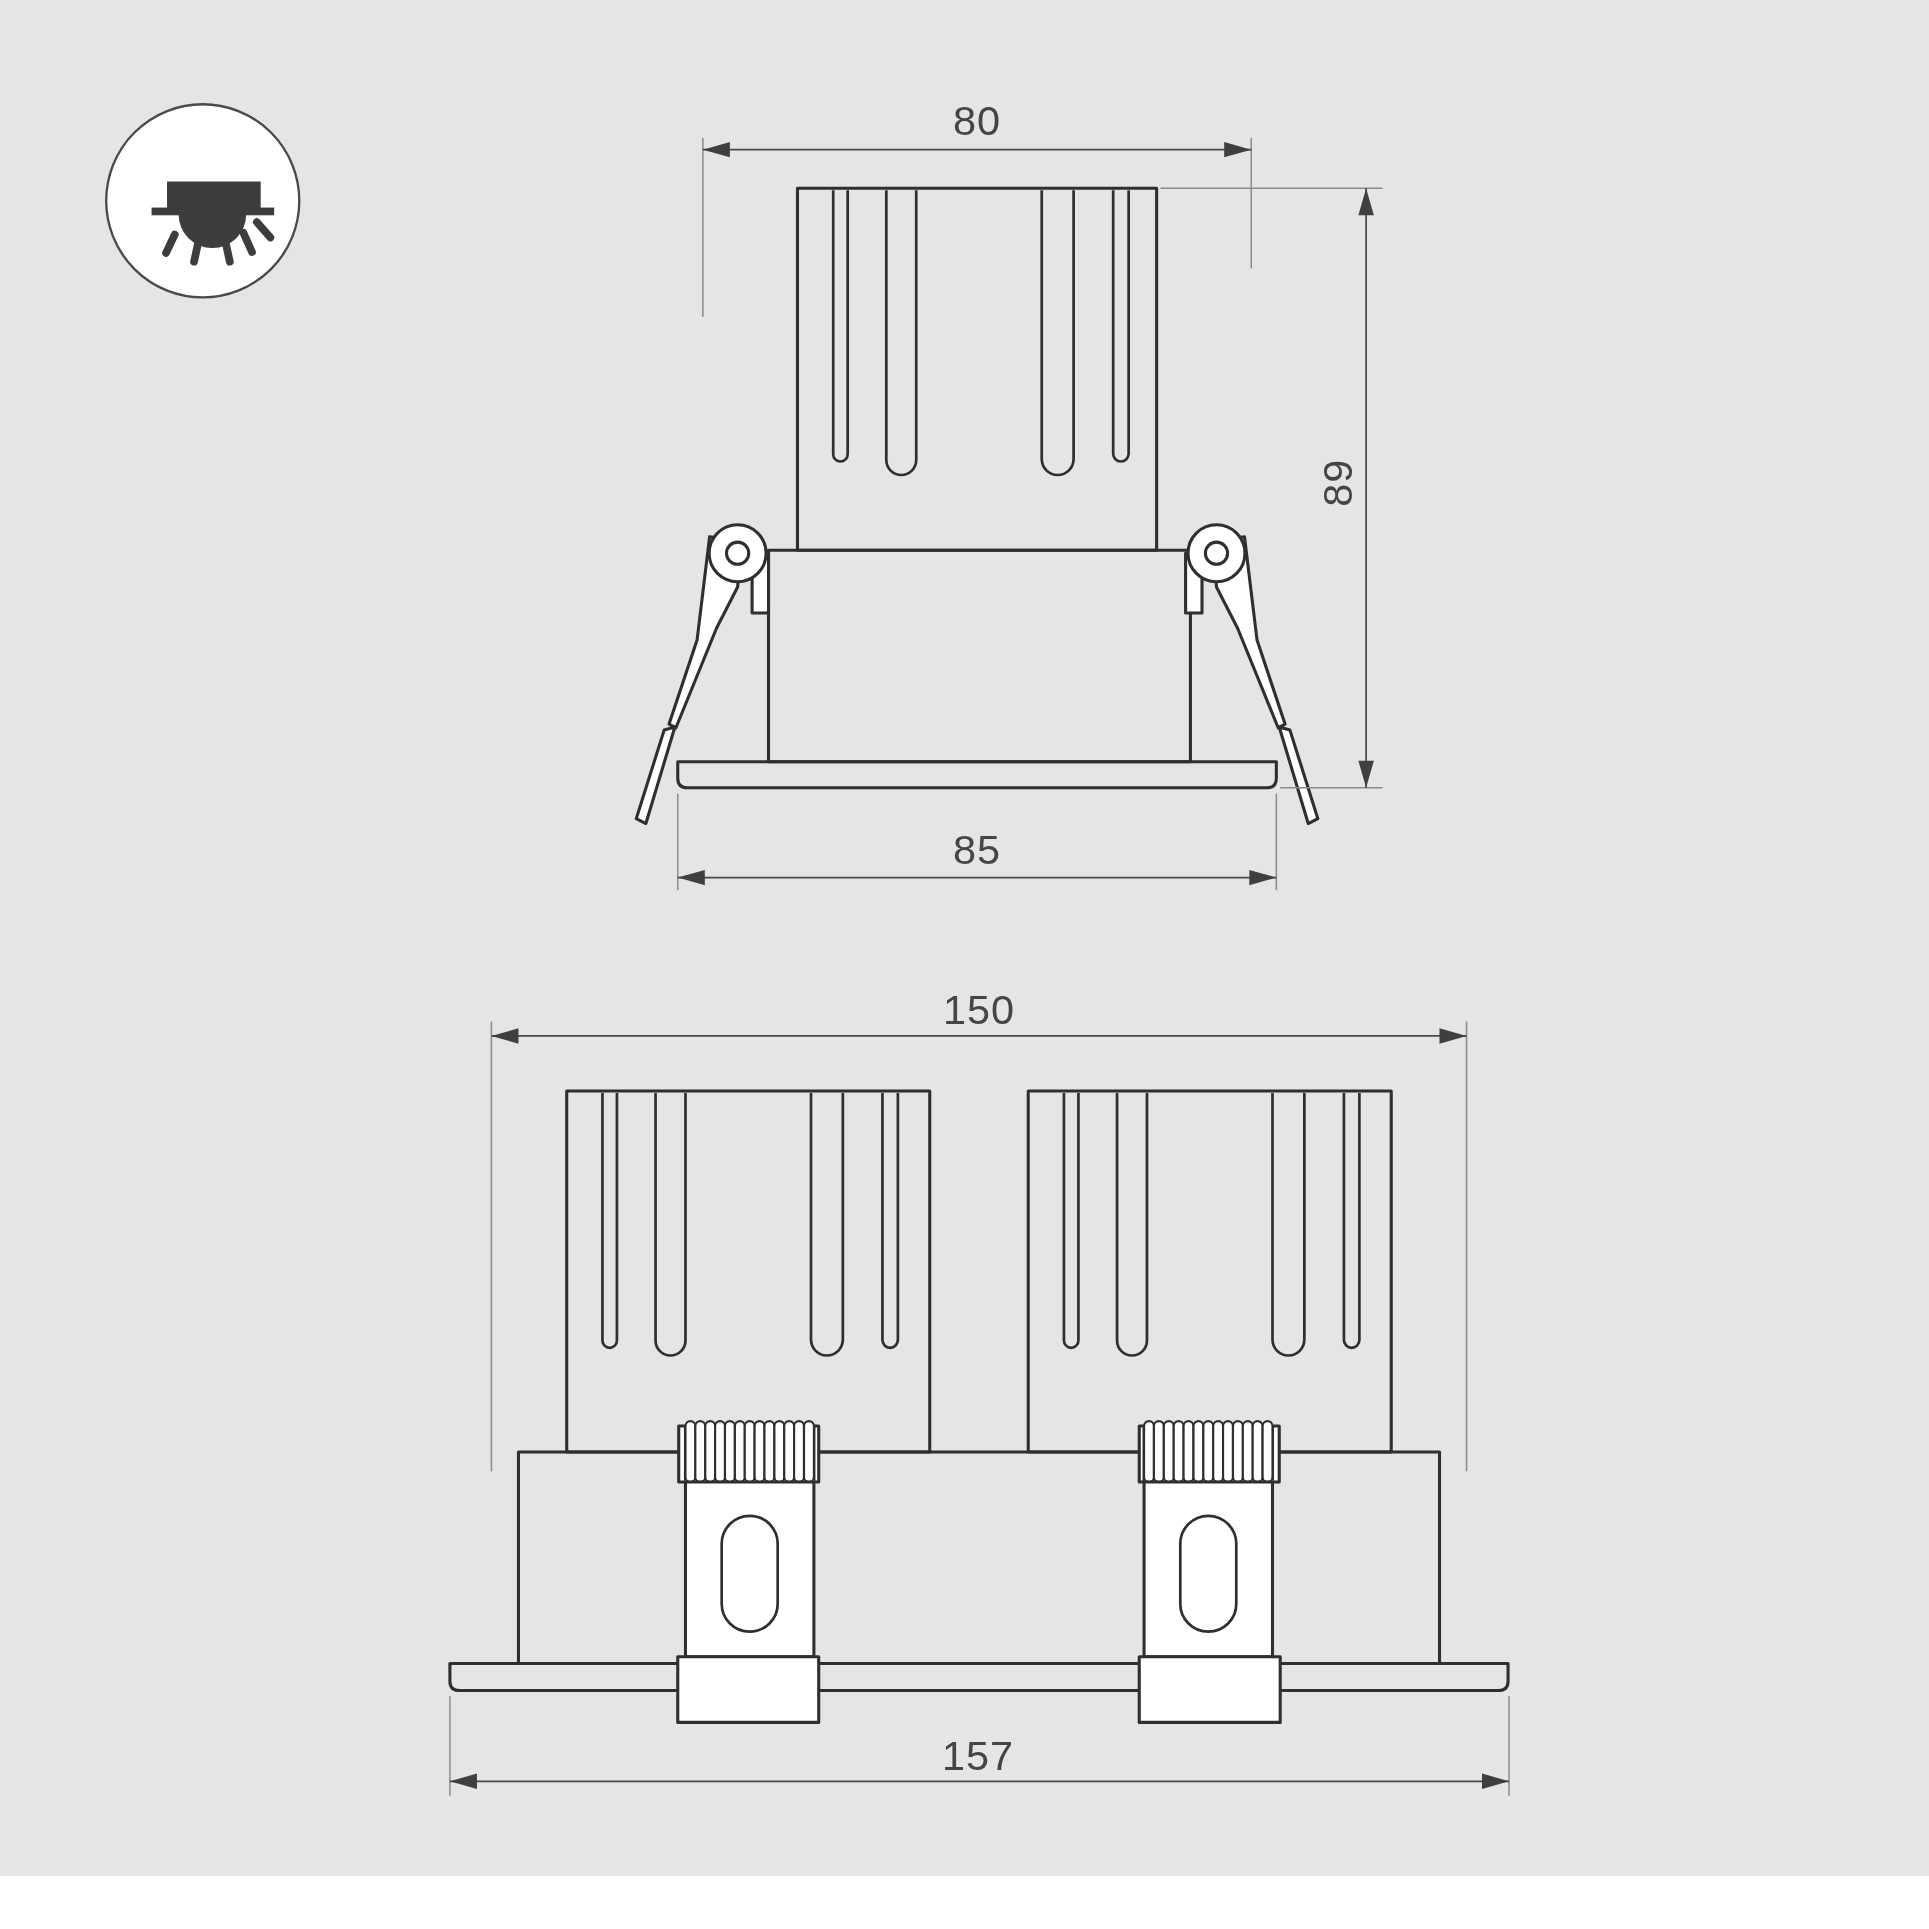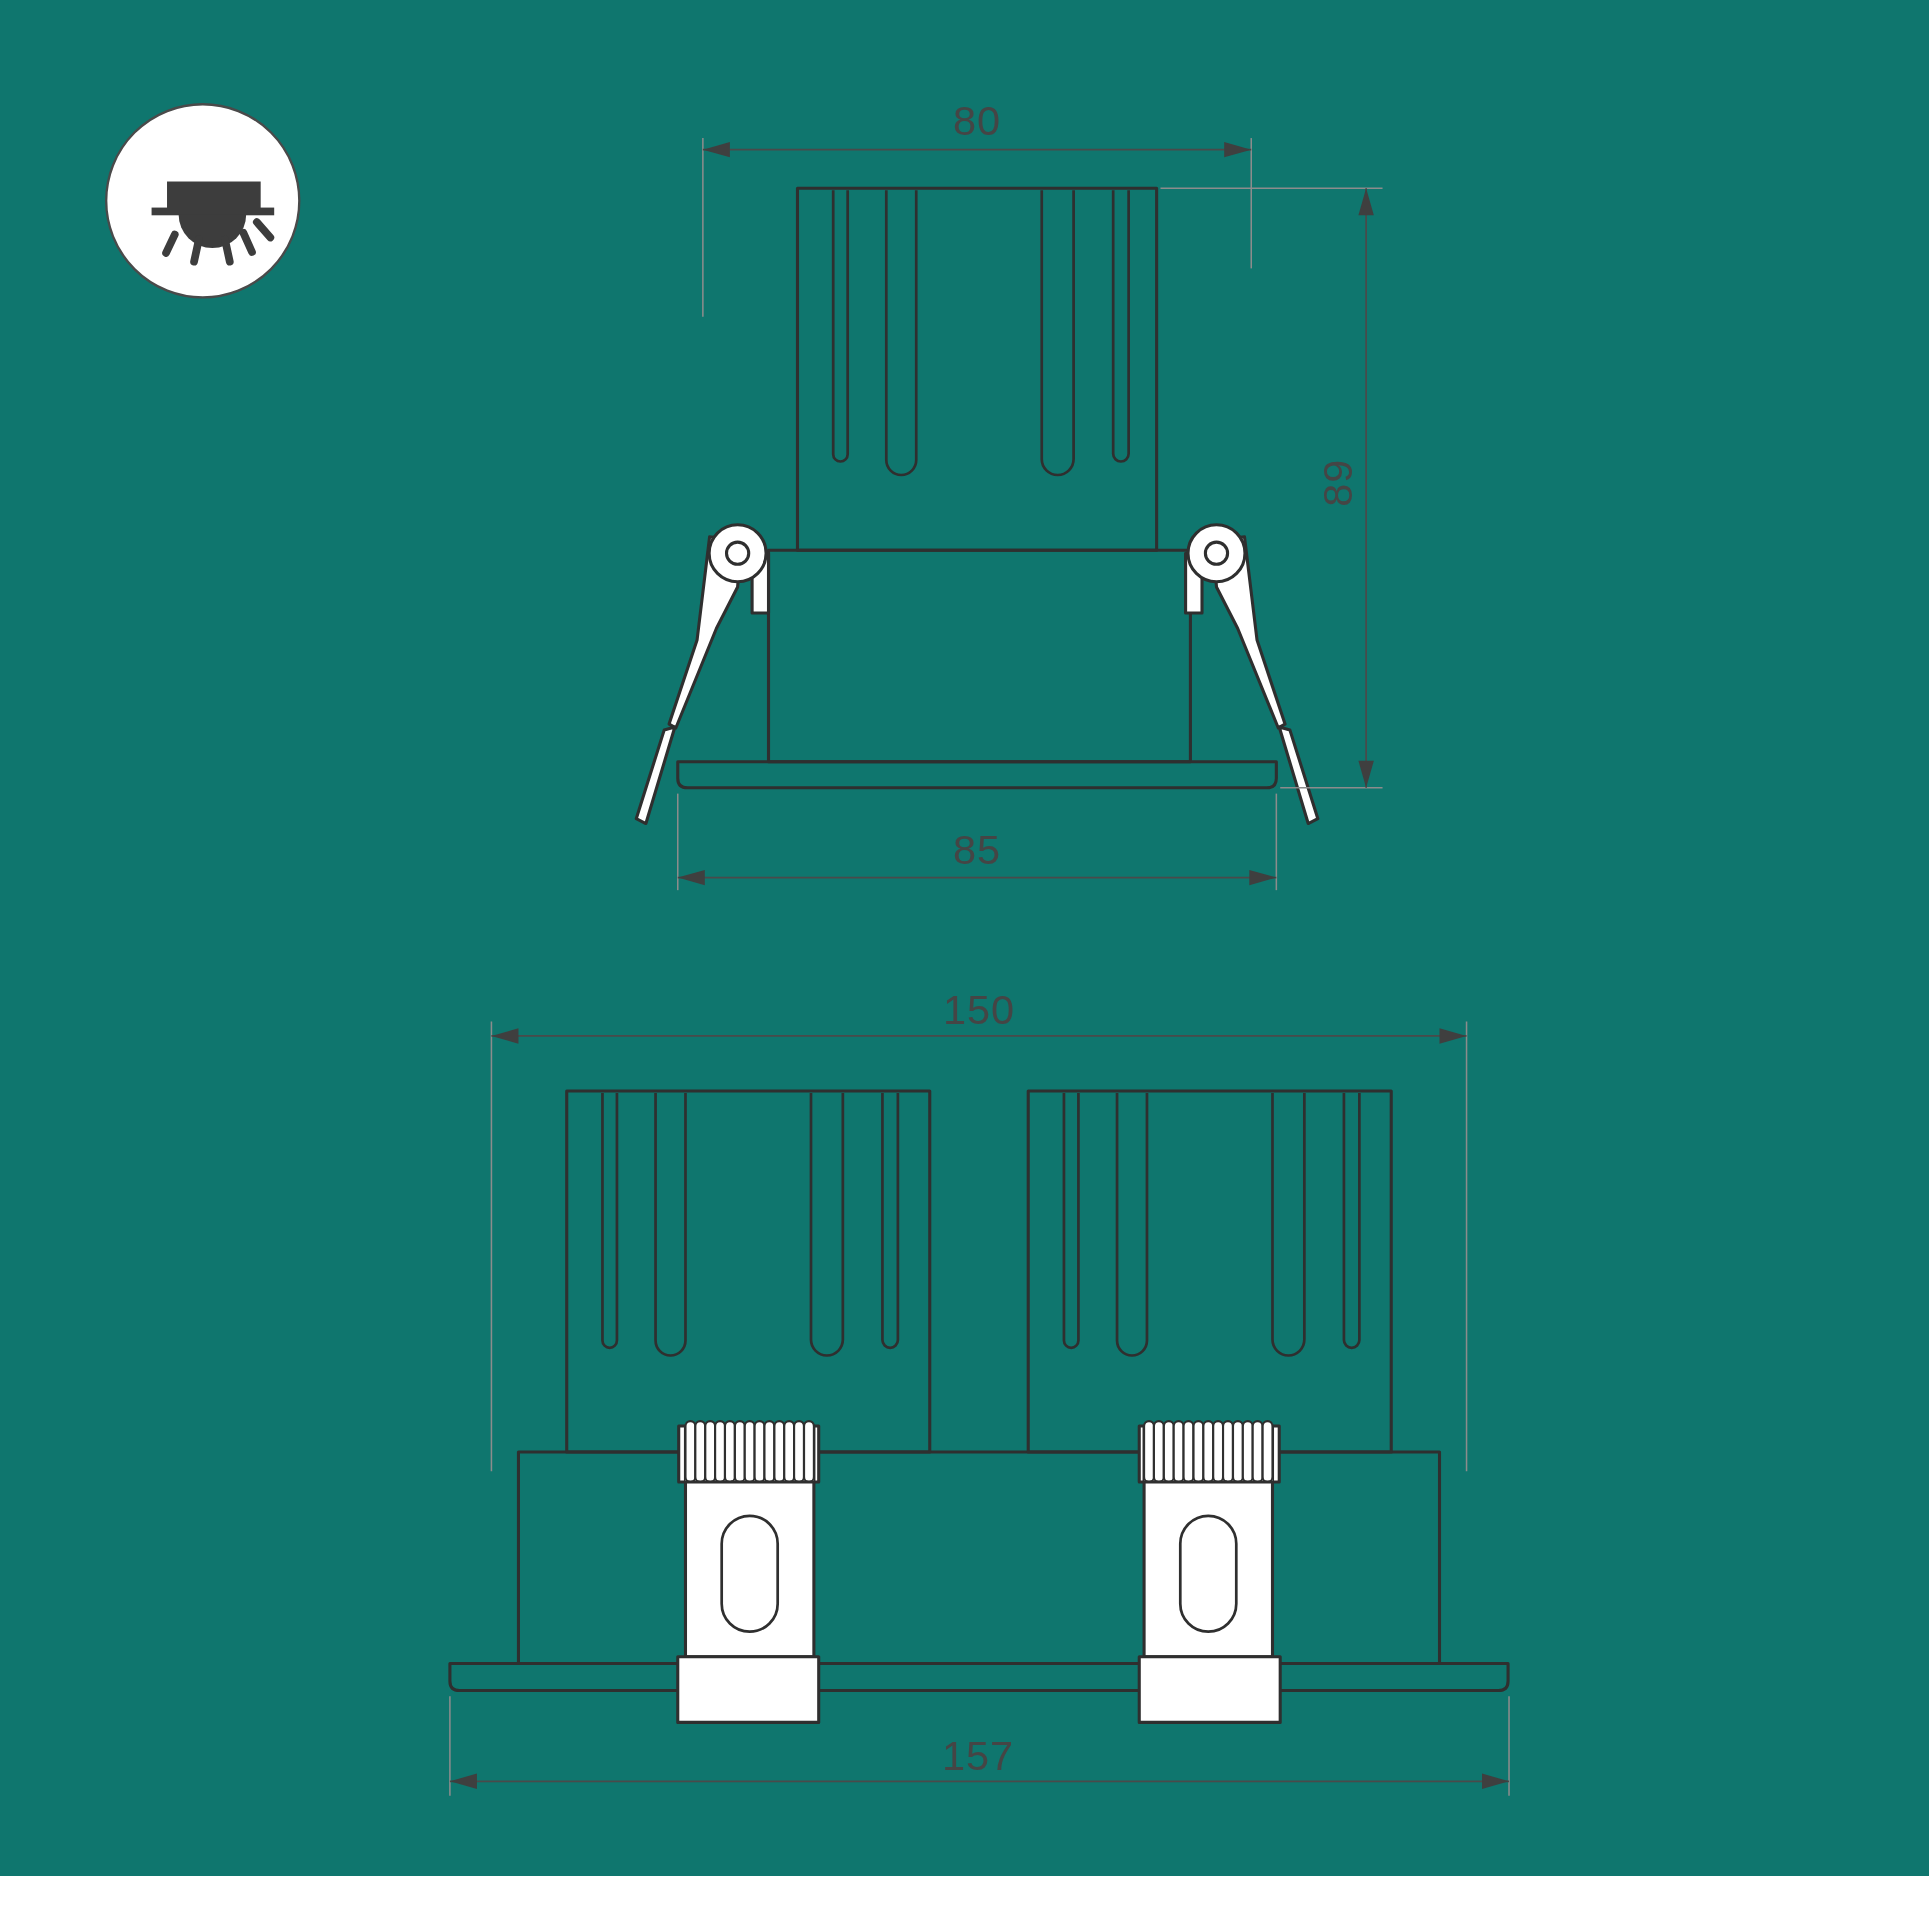--- a/index.html
+++ b/index.html
@@ -5,21 +5,21 @@
   html, body {
     margin: 0;
     padding: 0;
     background: #ffffff;
     font-family: "Liberation Sans", sans-serif;
   }
   .canvas {
     position: relative;
     width: 1929px;
     height: 1876px;
-    background: #0f766e;
+    background: #e5e5e5;
     overflow: hidden;
   }
   svg { display: block; }
 
   .geo {
     fill: none;
     stroke: #2f2f2f;
     stroke-width: 3.2;
     stroke-linejoin: round;
     stroke-linecap: round;

